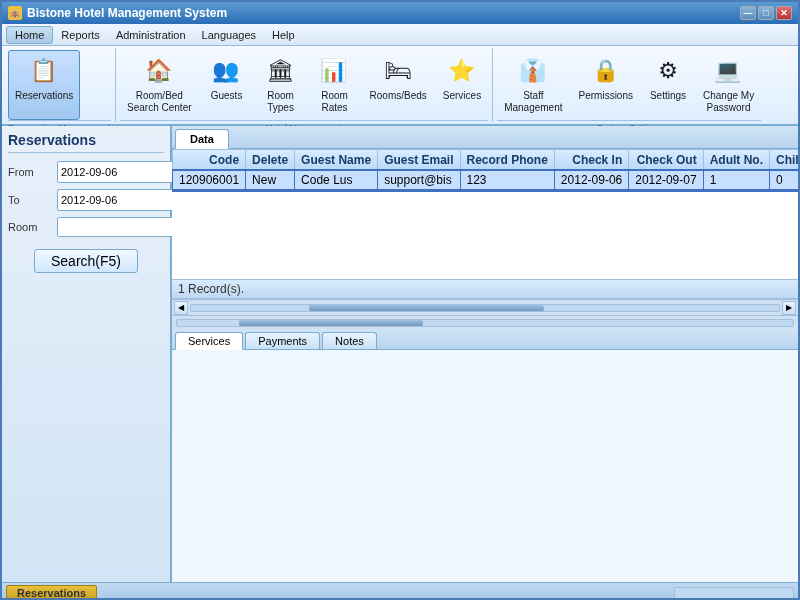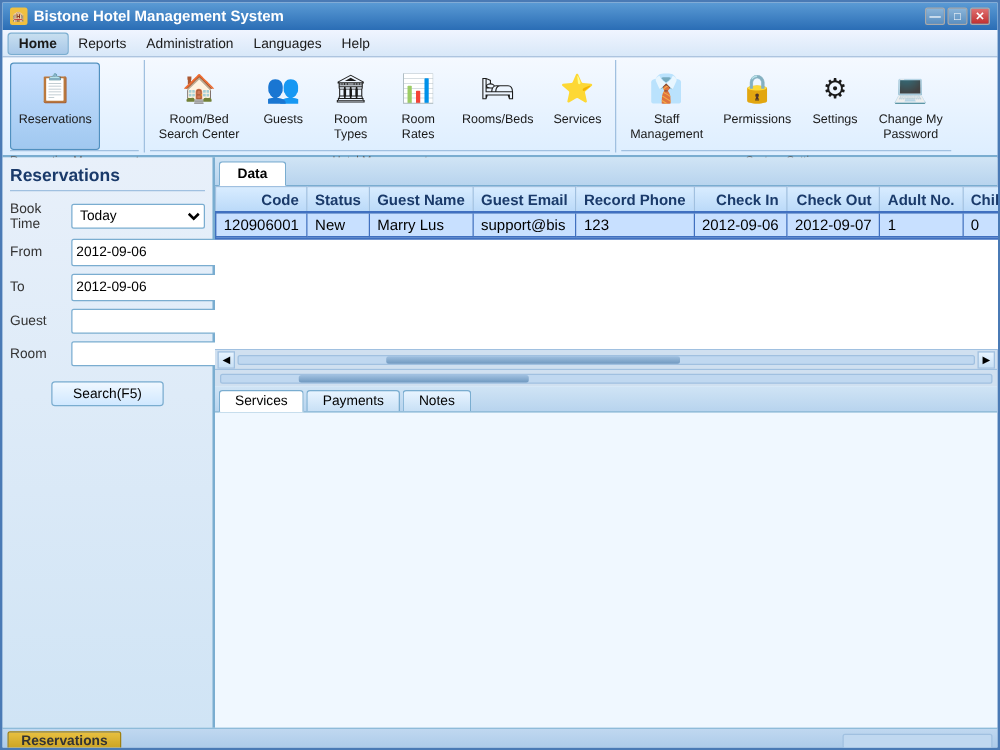--- a/index.html
+++ b/index.html
@@ -33,21 +33,21 @@
       height: 22px;
     }
     .menu-item {
       padding: 2px 8px;
       cursor: pointer;
       border-radius: 3px;
       font-size: 11px;
       color: #1a1a1a;
     }
     .menu-item:hover, .menu-item.active { background: linear-gradient(to bottom, #fff, #c8dff0); border: 1px solid #7aadd0; }
-    .menu-item.active { background: linear-gradient(to bottom, #c8dff0, #a8c8e8); font-weight: bold; }
+    .menu-item.active { background: linear-gradient(to bottom, #c8dff0, #a8c8e8); }
 
     
     .toolbar {
       background: linear-gradient(to bottom, #f5f9ff, #ddeeff);
       border-bottom: 2px solid #7aadd0;
       display: flex;
       align-items: stretch;
       padding: 2px 4px;
       gap: 2px;
       height: 80px;
@@ -158,21 +158,21 @@
       display: flex; align-items: center; justify-content: center;
     }
     .search-btn {
       display: block;
       margin: 12px auto 0;
       padding: 3px 16px;
       background: linear-gradient(to bottom, #f0f8ff, #d0e8ff);
       border: 1px solid #7aadd0;
       border-radius: 3px;
       cursor: pointer;
-      font-size: 11px;
+      font-size: 14px;
     }
 
     
     .right-panel {
       flex: 1;
       display: flex;
       flex-direction: column;
       background: #f0f8ff;
       overflow: hidden;
     }
@@ -466,98 +466,88 @@
     </div>
     <div class="toolbar-section-label">System Settings</div>
   </div>
 </div>
 
 <div style="display:flex; height:456px;">
 
   <div class="left-panel">
     <div class="left-panel-title">Reservations</div>
 
-    <div class="form-row">
-      <div class="form-label">Book Time</div>
-      <select class="form-select">
-        <option>Today</option>
-        <option>This Week</option>
-        <option>This Month</option>
-        <option>All</option>
-      </select>
-    </div>
 
     <div class="form-row">
       <div class="form-label">From</div>
       <div class="date-input-wrapper">
         <input type="text" class="date-input" value="2012-09-06" style="">
         <button class="date-btn">▼</button>
       </div>
     </div>
 
     <div class="form-row">
       <div class="form-label">To</div>
       <div class="date-input-wrapper">
         <input type="text" class="date-input" value="2012-09-06" style="">
         <button class="date-btn">▼</button>
       </div>
     </div>
 
-    <div class="form-row">
-      <div class="form-label">Guest</div>
-      <input type="text" class="form-input" value="" style="">
-    </div>
 
     <div class="form-row">
       <div class="form-label">Room</div>
       <input type="text" class="form-input" value="" style="">
     </div>
 
     <button class="search-btn">Search(F5)</button>
   </div>
 
   <div class="right-panel">
 
     <div class="tab-bar">
       <div class="tab active">Data</div>
     </div>
 
     <div class="table-container" style="height:130px; flex:none;">
       <table class="data-table">
         <thead>
           <tr>
             <th>Code</th>
-            <th>Status</th>
+            <th>Delete</th>
             <th>Guest Name</th>
             <th>Guest Email</th>
             <th>Record Phone</th>
             <th>Check In</th>
             <th>Check Out</th>
             <th>Adult No.</th>
             <th>Child No.</th>
 
           </tr>
         </thead>
         <tbody>
           <tr class="selected">
             <td>120906001</td>
             <td>New</td>
-            <td>Marry Lus</td>
+            <td>Code Lus</td>
             <td>support@bis</td>
             <td>123</td>
             <td>2012-09-06</td>
             <td>2012-09-07</td>
             <td>1</td>
             <td>0</td>
 
           </tr>
         </tbody>
       </table>
     </div>
 
+    <div class="record-bar">
+      <span>1 Record(s).</span>
+    </div>
 
     <div class="scroll-bar">
       <div class="scroll-arrow">◀</div>
       <div class="scroll-track">
         <div class="scroll-thumb"></div>
       </div>
       <div class="scroll-arrow">▶</div>
     </div>
 
 

